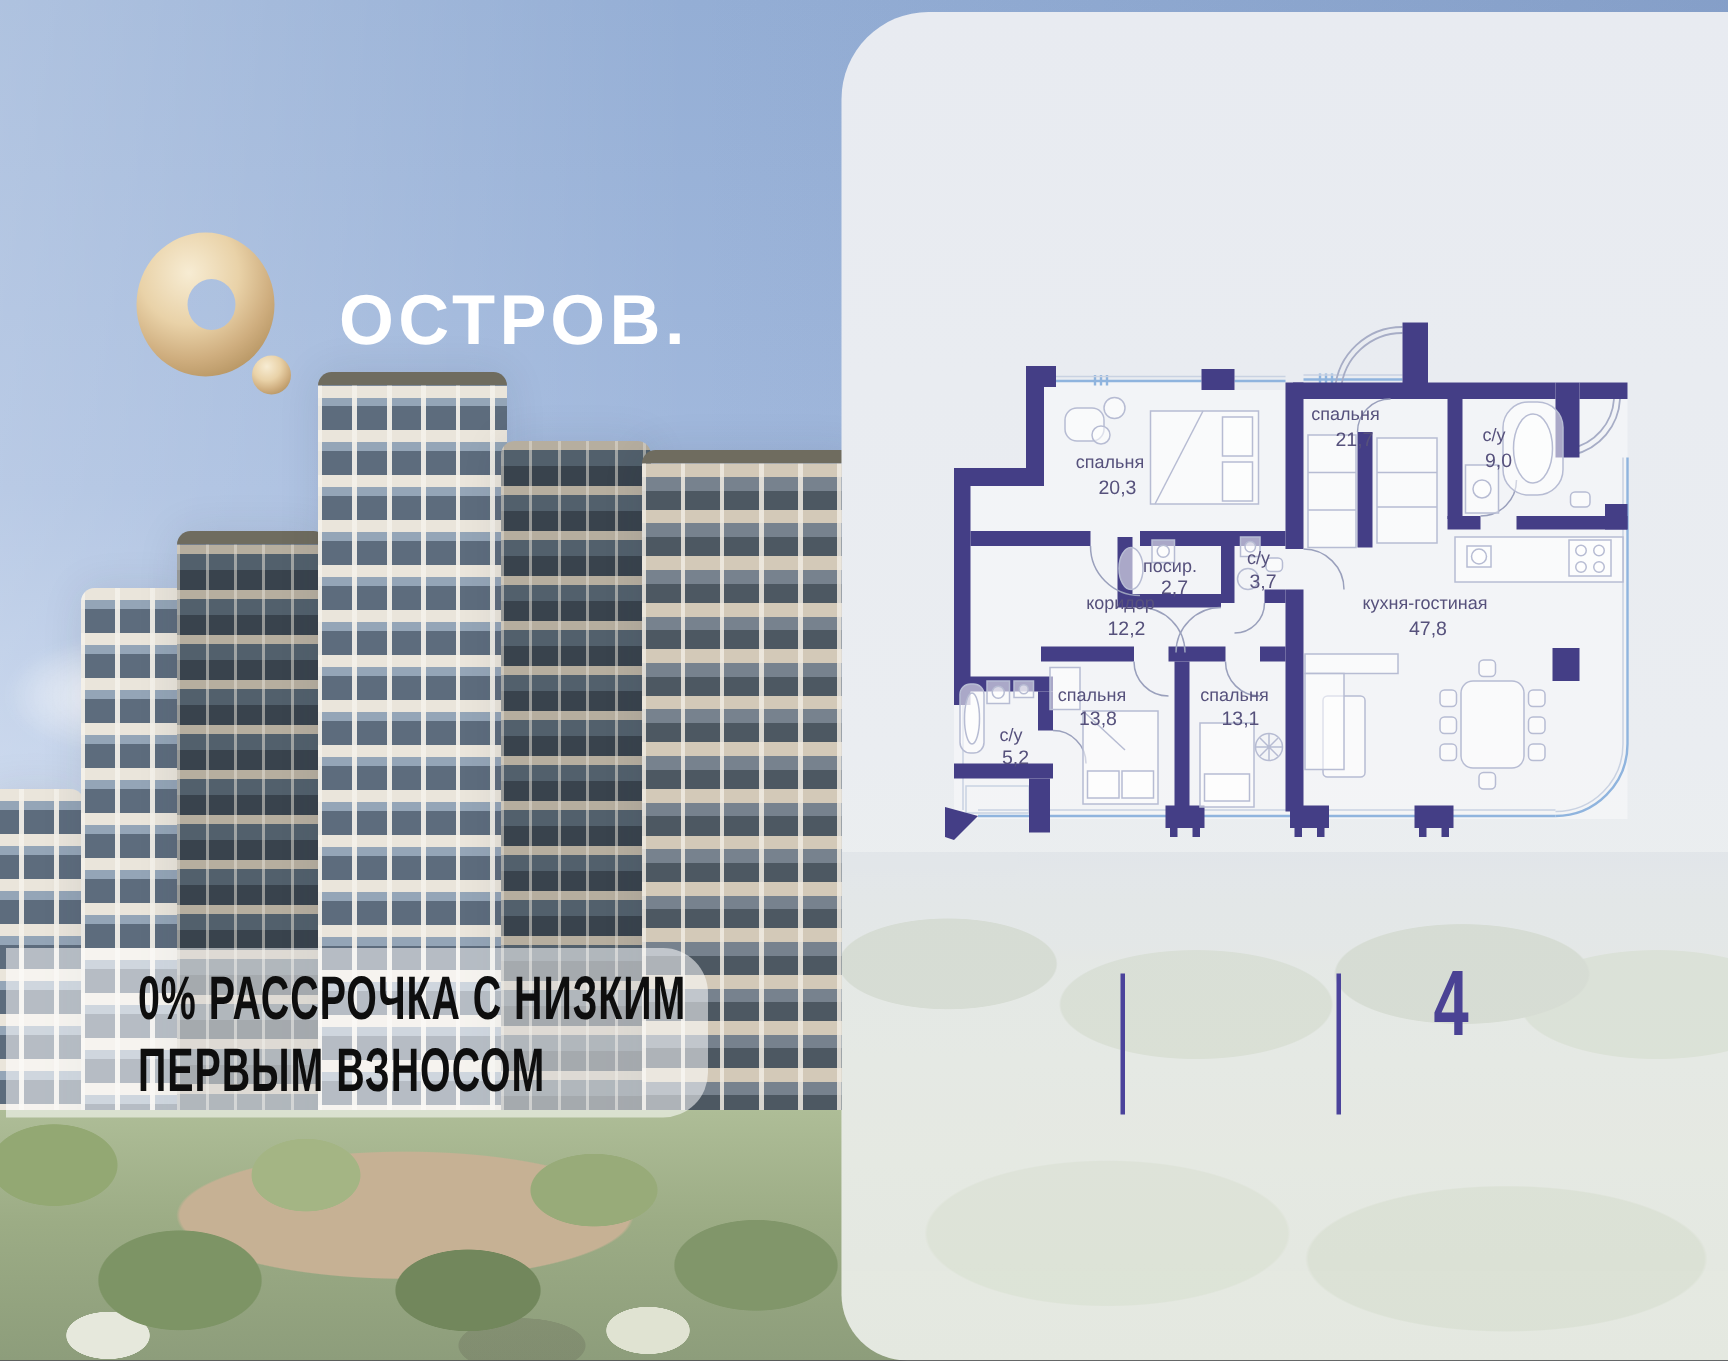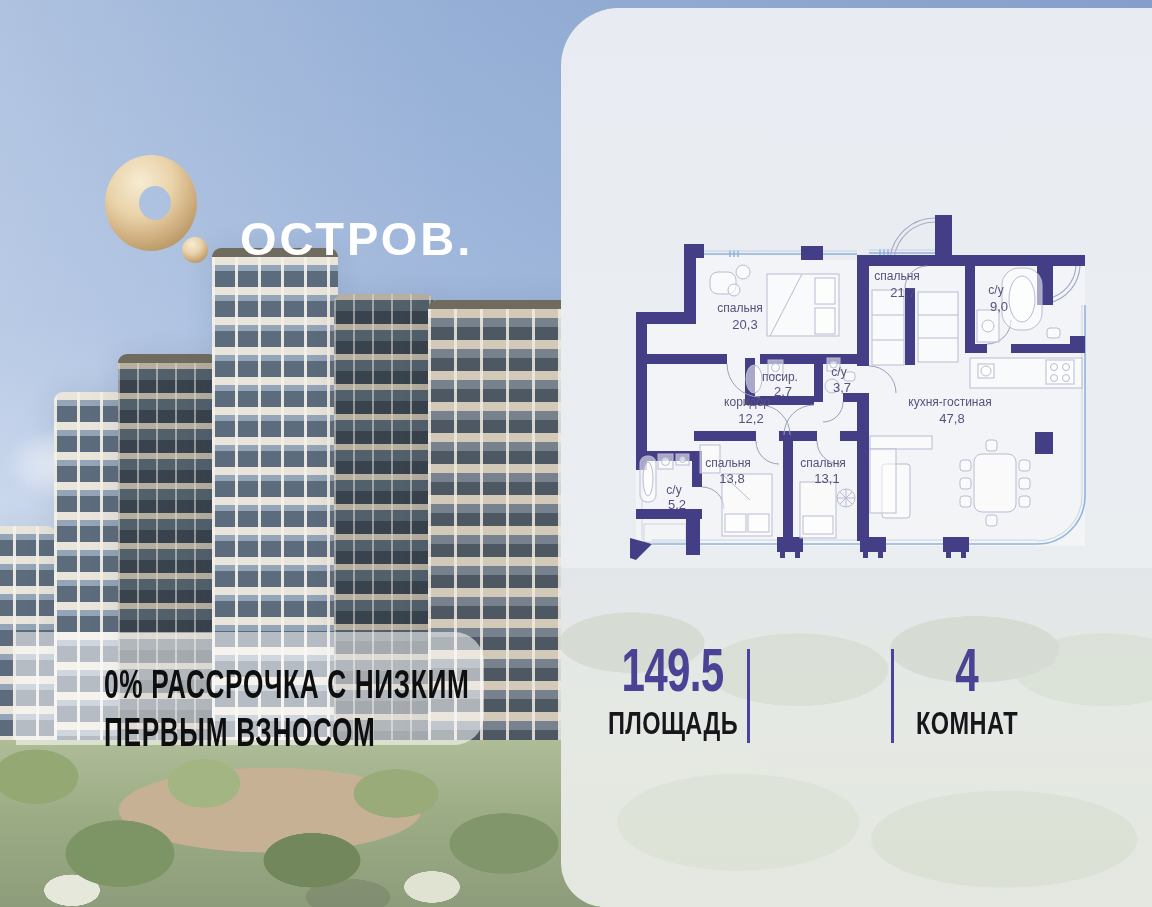--- a/index.html
+++ b/index.html
@@ -38,26 +38,26 @@
       radial-gradient(60px 40px at 34% 26%,#a4b584 0 60%,rgba(0,0,0,0) 61%),
       radial-gradient(80px 45px at 52% 72%,#72875c 0 60%,rgba(0,0,0,0) 61%),
       radial-gradient(70px 40px at 66% 32%,#98ab79 0 60%,rgba(0,0,0,0) 61%),
       radial-gradient(90px 50px at 84% 62%,#81966a 0 60%,rgba(0,0,0,0) 61%),
       radial-gradient(250px 70px at 45% 42%,#c6b194 0 60%,rgba(0,0,0,0) 61%),
       radial-gradient(70px 30px at 58% 94%,#53514636 0 60%,rgba(0,0,0,0) 61%),
       radial-gradient(46px 26px at 12% 90%,#e6e8dc 0 60%,rgba(0,0,0,0) 61%),
       radial-gradient(46px 26px at 72% 88%,#e0e3d2 0 60%,rgba(0,0,0,0) 61%),
       linear-gradient(180deg,#aebd97 0%,#9cac85 45%,#8d9d7b 100%);}
   
-  .logo{position:absolute;left:102px;top:152px;display:flex;align-items:flex-end;z-index:30;}
+  .logo{position:absolute;left:88px;top:152px;display:flex;align-items:center;z-index:30;}
   .logo-text{color:#ffffff;font-size:47px;font-weight:600;letter-spacing:3px;margin-left:28px;margin-top:6px;}
   
-  .banner{position:absolute;left:16px;top:632px;width:468px;height:113px;z-index:40;
+  .banner{position:absolute;left:4px;top:632px;width:468px;height:113px;z-index:40;
       background:rgba(255,255,255,.55);border-radius:0 30px 30px 0;
-      padding:28px 0 0 88px;box-sizing:border-box;}
+      padding:9px 0 0 88px;box-sizing:border-box;}
   .banner-line{display:block;white-space:nowrap;color:#0e0e0e;font-weight:700;font-size:41px;line-height:48px;
       letter-spacing:1px;transform:scaleX(.64);transform-origin:left center;}
   
   .panel{position:absolute;left:561px;top:8px;width:591px;height:899px;z-index:20;
       border-radius:58px 0 0 44px;
       background:linear-gradient(180deg,#e8ebf1 0%,#eaedf1 55%,#ecefec 78%,#e9ece6 100%);}
   .panel-park{position:absolute;left:0;top:560px;width:100%;height:339px;opacity:.16;border-radius:0 0 0 44px;
       background:
        radial-gradient(120px 50px at 12% 22%,#6f8455 0 60%,rgba(0,0,0,0) 61%),
        radial-gradient(150px 60px at 40% 30%,#7f9465 0 60%,rgba(0,0,0,0) 61%),
@@ -289,24 +289,19 @@
       <text class="ra" x="322" y="215">47,8</text>
       <text class="rn" x="98" y="259">спальня</text>
       <text class="ra" x="102" y="275">13,8</text>
       <text class="rn" x="193" y="259">спальня</text>
       <text class="ra" x="197" y="275">13,1</text>
       <text class="rn" x="44" y="286">с/у</text>
       <text class="ra" x="47" y="301">5,2</text>
     </g>
   </svg>
 
-  <div class="stat s1">
-    <span class="stat-value">149.5</span>
-    <span class="stat-label"><span>ПЛОЩАДЬ</span></span>
-  </div>
   <div class="vdiv d1"></div>
   <div class="vdiv d2"></div>
   <div class="stat s3">
     <span class="stat-value">4</span>
-    <span class="stat-label"><span>КОМНАТ</span></span>
   </div>
 
 </div>
 
 </body></html>

